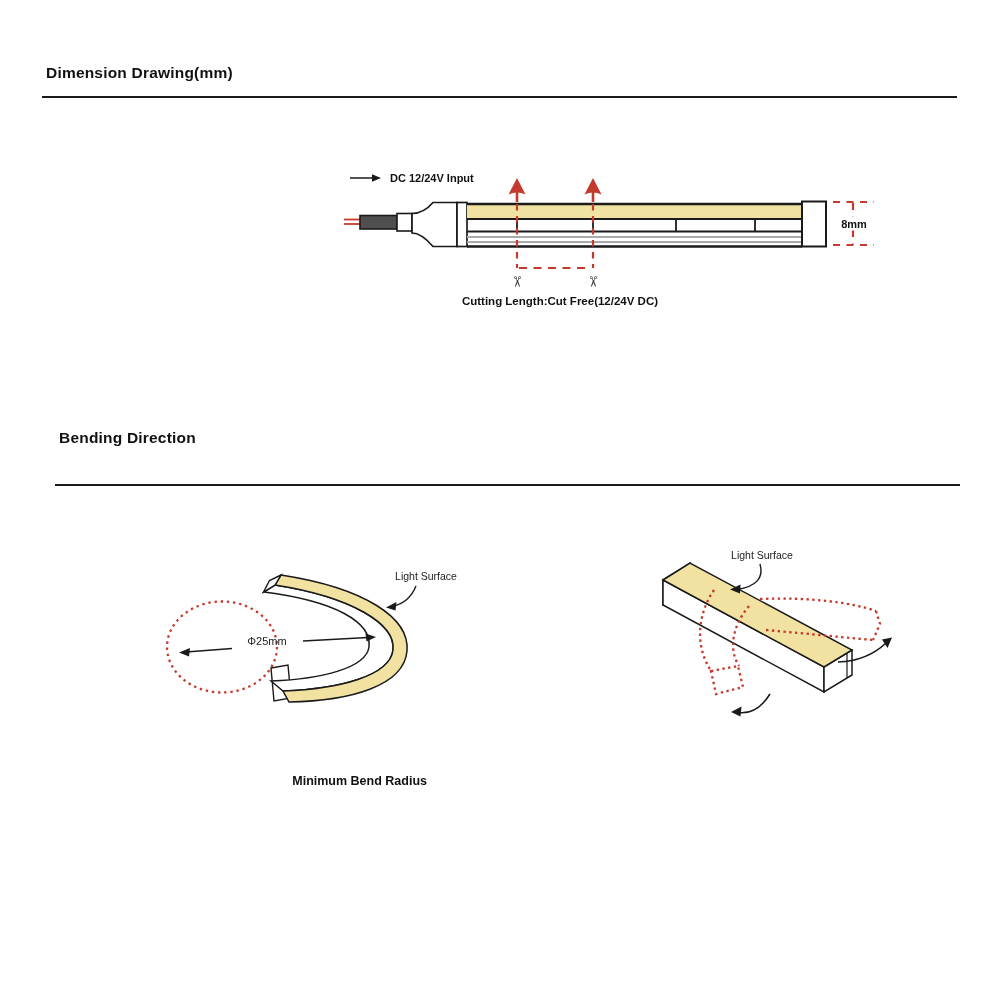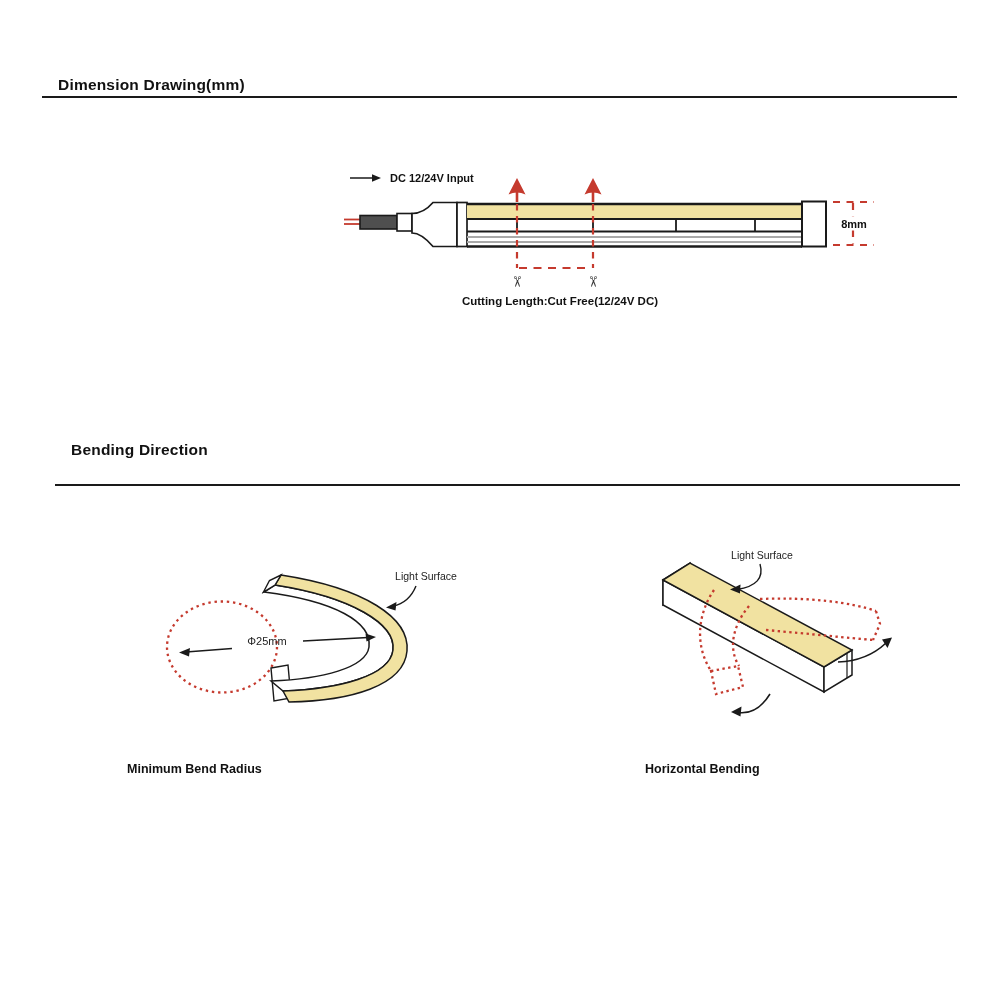--- a/index.html
+++ b/index.html
@@ -1,20 +1,20 @@
 <!DOCTYPE html>
 <html><head>
 <meta charset="utf-8">
 <style>
   html,body{margin:0;padding:0;background:#fff;}
   .page{position:relative;width:1000px;height:1000px;background:#ffffff;overflow:hidden;
         font-family:"Liberation Sans", sans-serif;color:#1a1a1a;}
-  .sec-title{position:absolute;margin:16px;font-size:15.5px;font-weight:bold;letter-spacing:0.2px;color:#111;}
+  .sec-title{position:absolute;margin:4px;font-size:15.5px;font-weight:bold;letter-spacing:0.2px;color:#111;}
   .rule{position:absolute;height:2px;background:#1a1a1a;}
-  .caption{position:absolute;width:300px;text-align:left;font-size:12.5px;font-weight:bold;color:#111;}
+  .caption{position:absolute;width:300px;text-align:right;font-size:12.5px;font-weight:bold;color:#111;margin-top:12px;}
   svg{position:absolute;overflow:visible;}
   svg text{font-family:"Liberation Sans", sans-serif;}
   .lbl-b{font-size:11px;font-weight:bold;fill:#111;}
   .lbl-r{font-size:10.5px;font-weight:normal;fill:#222;}
   .lbl-m{font-size:11px;font-weight:normal;fill:#222;}
   .scissor{font-size:15px;fill:#3a3a3a;font-family:"DejaVu Sans", sans-serif;}
 </style>
 </head>
 <body>
 
@@ -147,15 +147,14 @@
     </g>
 
     <g>
       <text x="762" y="559" text-anchor="middle" class="lbl-r">Light Surface</text>
       <path d="M760,564 Q766,585 737,589.5" fill="none" stroke="#1a1a1a" stroke-width="1.4"></path>
       <path d="M730,589.5 L740.5,584.5 L740,593.5 Z" fill="#1a1a1a"></path>
     </g>
   </svg>
 
   <div class="caption" style="left:127px;top:762px">Minimum Bend Radius</div>
-  <div class="caption" style="left:645px;top:762px">Horizontal Bending</div>
 
 </div>
 
 </body></html>

